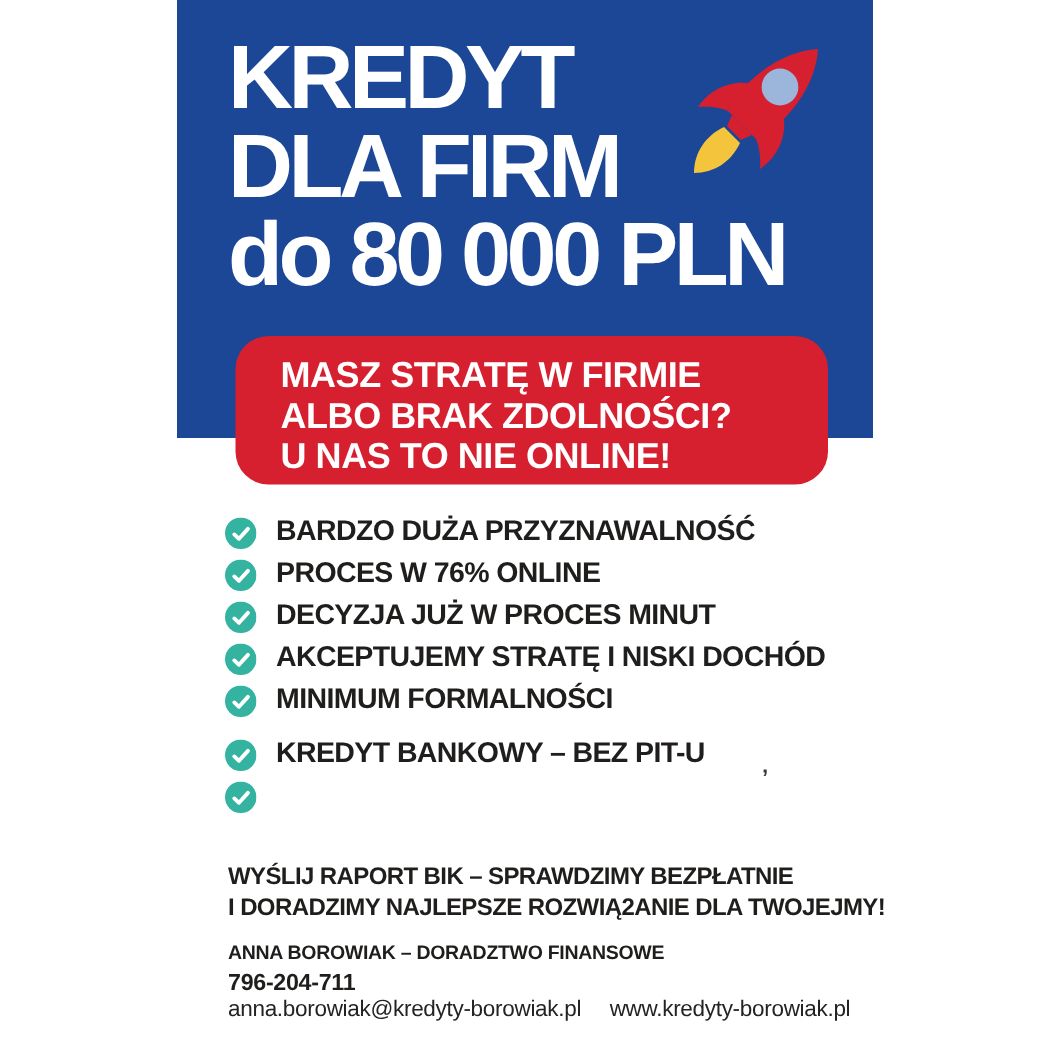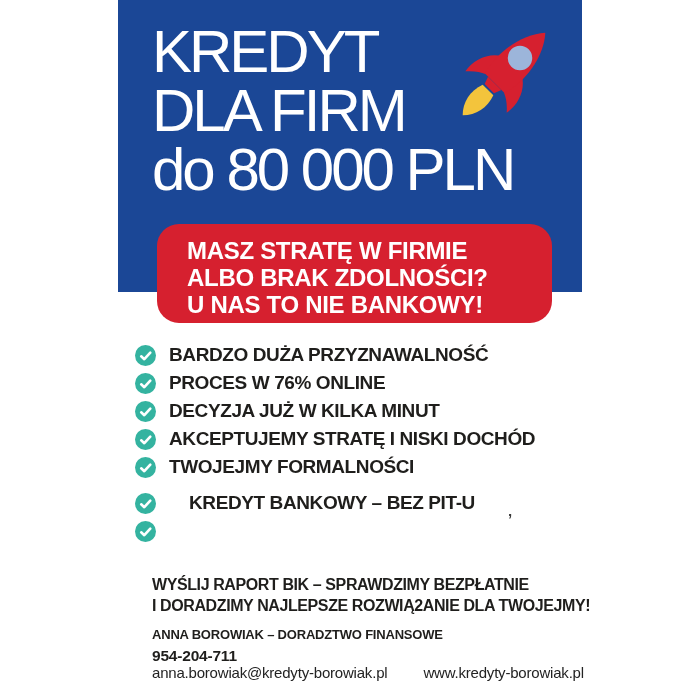--- a/index.html
+++ b/index.html
@@ -2,42 +2,42 @@
 <html><head>
 <meta charset="utf-8">
 <style>
   html,body{margin:0;padding:0;background:#fff;}
   .poster{
     position:relative;width:700px;height:700px;background:#ffffff;overflow:hidden;
     font-family:"Liberation Sans","DejaVu Sans",sans-serif;color:#1f1e1c;
   }
   
   .banner{position:absolute;left:118px;top:0;width:464px;height:292px;background:#1b4796;}
-  .headline{position:absolute;left:34px;top:22px;color:#ffffff;font-weight:normal;
+  .headline{position:absolute;left:34px;top:22px;color:#ffffff;font-weight:bold;
     font-size:60px;line-height:59px;letter-spacing:-3px;white-space:nowrap;}
   .rocket{position:absolute;left:320px;top:8px;width:132px;height:132px;}
   
   .offer-box{position:absolute;left:157px;top:224px;width:395px;height:99px;
     background:#d6202f;border-radius:22px;box-sizing:border-box;
     padding:13px 0 16px 30px;color:#ffffff;font-weight:bold;font-size:24px;
     line-height:27px;letter-spacing:-0.3px;white-space:nowrap;}
   
-  .benefits{position:absolute;left:135px;top:344px;width:430px;}
+  .benefits{position:absolute;left:150px;top:344px;width:430px;}
   .benefit-row{display:flex;align-items:flex-start;margin-bottom:6px;}
-  .benefit-row.group-gap{margin-top:14px;gap:20px;}
+  .benefit-row.group-gap{margin-top:14px;}
   .check{width:21px;height:21px;flex:0 0 21px;margin-top:1px;}
   .benefit-label{margin-left:13px;font-weight:bold;font-size:19px;line-height:22px;
     letter-spacing:-0.4px;color:#1f1e1c;white-space:pre-line;}
   .stray-mark{position:absolute;left:508px;top:510px;font-size:15px;font-weight:bold;color:#3a3a3a;}
   
   .cta{position:absolute;left:152px;top:574px;font-weight:bold;font-size:16px;
     line-height:21px;letter-spacing:-0.4px;color:#1f1e1c;white-space:pre-line;}
   .contact-name{position:absolute;left:152px;top:627px;font-weight:bold;font-size:13px;letter-spacing:-0.2px;}
   .contact-phone{position:absolute;left:152px;top:647px;font-weight:bold;font-size:15.5px;letter-spacing:-0.2px;}
-  .contact-links{position:absolute;left:152px;top:664px;display:flex;gap:36px;
+  .contact-links{position:absolute;left:152px;top:664px;display:flex;gap:19px;
     font-size:15px;letter-spacing:-0.2px;color:#232323;}
 </style>
 </head>
 <body>
 
 <div class="poster">
 
   <div class="banner">
     <div class="headline">
       <div>KREDYT</div>
@@ -52,21 +52,21 @@
         <path d="M70 8 C86 26 92 56 85 84 L55 84 C48 56 54 26 70 8 Z" fill="#d6202f"></path>
         <path d="M60 84 L80 84 L77 92 L63 92 Z" fill="#d6202f"></path>
         <circle cx="70" cy="46" r="13" fill="#9cb5da"></circle>
       </g>
     </svg>
   </div>
 
   <div class="offer-box">
     <div>MASZ STRATĘ W FIRMIE</div>
     <div>ALBO BRAK ZDOLNOŚCI?</div>
-    <div>U NAS TO NIE BANKOWY!</div>
+    <div>U NAS TO NIE ONLINE!</div>
   </div>
 
   <div class="benefits">
     <div class="benefit-row">
       <svg class="check" viewBox="0 0 21 21">
           <circle cx="10.5" cy="10.5" r="10.5" fill="#34b3a0"></circle>
           <polyline points="6.2,11.3 9.3,14.2 15.3,7.6" fill="none" stroke="#ffffff" stroke-width="2.6" stroke-linecap="round" stroke-linejoin="round"></polyline>
         </svg>
       <div class="benefit-label">BARDZO DUŻA PRZYZNAWALNOŚĆ</div>
     </div>
@@ -75,35 +75,35 @@
           <circle cx="10.5" cy="10.5" r="10.5" fill="#34b3a0"></circle>
           <polyline points="6.2,11.3 9.3,14.2 15.3,7.6" fill="none" stroke="#ffffff" stroke-width="2.6" stroke-linecap="round" stroke-linejoin="round"></polyline>
         </svg>
       <div class="benefit-label">PROCES W 76% ONLINE</div>
     </div>
     <div class="benefit-row">
       <svg class="check" viewBox="0 0 21 21">
           <circle cx="10.5" cy="10.5" r="10.5" fill="#34b3a0"></circle>
           <polyline points="6.2,11.3 9.3,14.2 15.3,7.6" fill="none" stroke="#ffffff" stroke-width="2.6" stroke-linecap="round" stroke-linejoin="round"></polyline>
         </svg>
-      <div class="benefit-label">DECYZJA JUŻ W KILKA MINUT</div>
+      <div class="benefit-label">DECYZJA JUŻ W PROCES MINUT</div>
     </div>
     <div class="benefit-row">
       <svg class="check" viewBox="0 0 21 21">
           <circle cx="10.5" cy="10.5" r="10.5" fill="#34b3a0"></circle>
           <polyline points="6.2,11.3 9.3,14.2 15.3,7.6" fill="none" stroke="#ffffff" stroke-width="2.6" stroke-linecap="round" stroke-linejoin="round"></polyline>
         </svg>
       <div class="benefit-label">AKCEPTUJEMY STRATĘ I NISKI DOCHÓD</div>
     </div>
     <div class="benefit-row">
       <svg class="check" viewBox="0 0 21 21">
           <circle cx="10.5" cy="10.5" r="10.5" fill="#34b3a0"></circle>
           <polyline points="6.2,11.3 9.3,14.2 15.3,7.6" fill="none" stroke="#ffffff" stroke-width="2.6" stroke-linecap="round" stroke-linejoin="round"></polyline>
         </svg>
-      <div class="benefit-label">TWOJEJMY FORMALNOŚCI</div>
+      <div class="benefit-label">MINIMUM FORMALNOŚCI</div>
     </div>
     <div class="benefit-row group-gap">
       <svg class="check" viewBox="0 0 21 21">
           <circle cx="10.5" cy="10.5" r="10.5" fill="#34b3a0"></circle>
           <polyline points="6.2,11.3 9.3,14.2 15.3,7.6" fill="none" stroke="#ffffff" stroke-width="2.6" stroke-linecap="round" stroke-linejoin="round"></polyline>
         </svg>
       <div class="benefit-label">KREDYT BANKOWY – BEZ PIT-U</div>
     </div>
     <div class="benefit-row">
       <svg class="check" viewBox="0 0 21 21">
@@ -111,19 +111,19 @@
           <polyline points="6.2,11.3 9.3,14.2 15.3,7.6" fill="none" stroke="#ffffff" stroke-width="2.6" stroke-linecap="round" stroke-linejoin="round"></polyline>
         </svg>
     </div>
   </div>
   <div class="stray-mark">’</div>
 
   <div class="cta">WYŚLIJ RAPORT BIK – SPRAWDZIMY BEZPŁATNIE
 I DORADZIMY NAJLEPSZE ROZWIĄ2ANIE DLA TWOJEJMY!</div>
 
   <div class="contact-name">ANNA BOROWIAK – DORADZTWO FINANSOWE</div>
-  <div class="contact-phone">954-204-711</div>
+  <div class="contact-phone">796-204-711</div>
   <div class="contact-links">
     <span>anna.borowiak@kredyty-borowiak.pl</span>
     <span>www.kredyty-borowiak.pl</span>
   </div>
 
 </div>
 
 </body></html>

